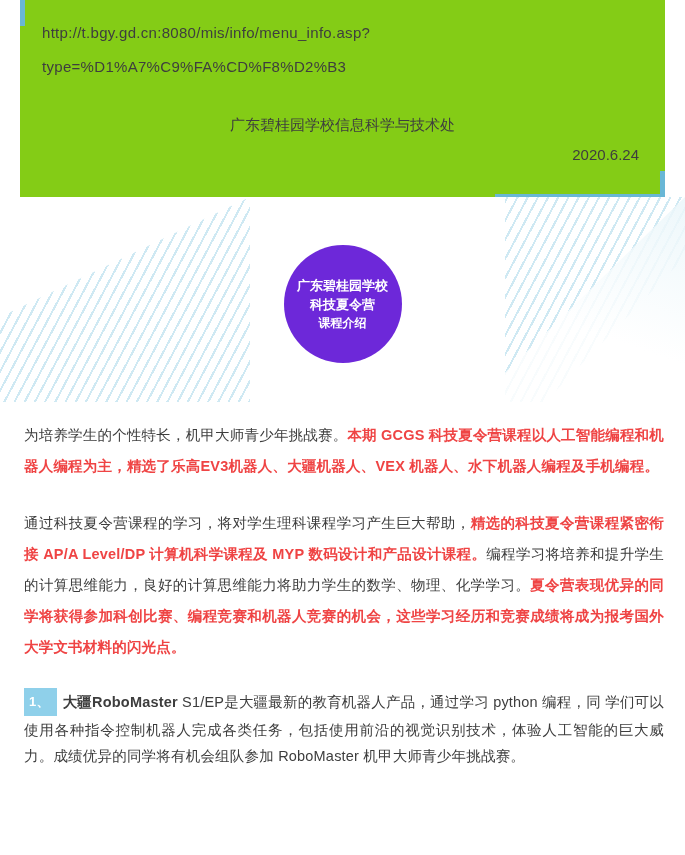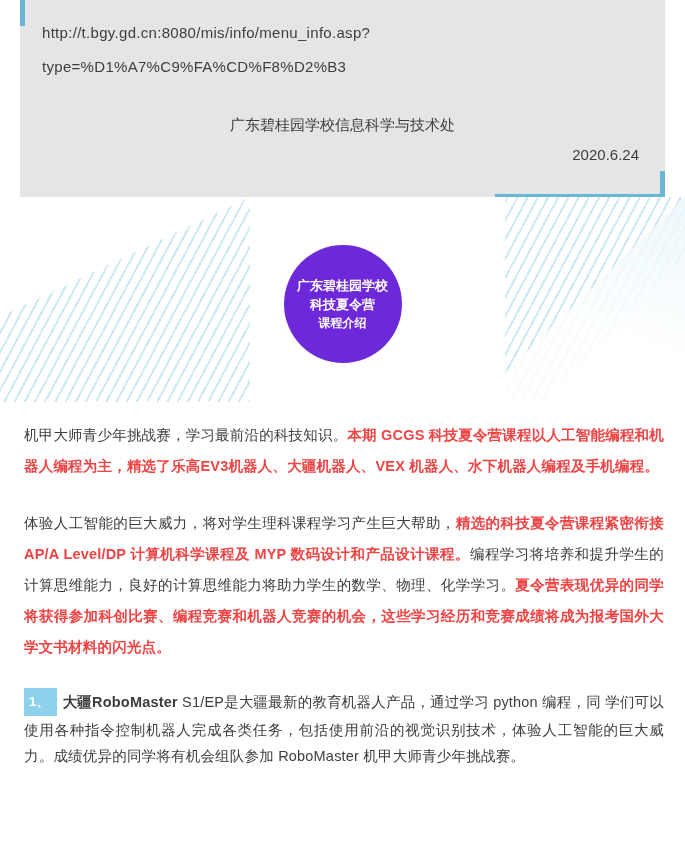--- a/index.html
+++ b/index.html
@@ -16,21 +16,21 @@
     position: relative;
   }
 
   
   .url-card {
     position: absolute;
     left: 20px;
     top: 0;
     width: 645px;
     height: 197px;
-    background: #e5e5e5;
+    background: #84cc16;
     box-sizing: border-box;
     padding: 16px 22px 0 22px;
   }
   .url-card .corner-left {
     position: absolute;
     left: 0;
     top: 0;
     width: 5px;
     height: 26px;
     background: #69b7d6;
@@ -217,19 +217,19 @@
   <div class="blue-wedge"></div>
   <div class="circle-badge">
     <span class="bl1">广东碧桂园学校</span>
     <span class="bl2">科技夏令营</span>
     <span class="bl3">课程介绍</span>
   </div>
 </div>
 
 <div class="content">
 
-  <p class="para"><span>机甲大师青少年挑战赛，学习最前沿的科技知识。</span><b>本期 GCGS 科技夏令营课程以人工智能编程和机器人编程为主，精选了乐高EV3机器人、大疆机器人、VEX 机器人、水下机器人编程及手机编程。</b></p>
-
-  <p class="para"><span>体验人工智能的巨大威力，将对学生理科课程学习产生巨大帮助，</span><b>精选的科技夏令营课程紧密衔接 AP/A Level/DP 计算机科学课程及 MYP 数码设计和产品设计课程。</b><span>编程学习将培养和提升学生的计算思维能力，良好的计算思维能力将助力学生的数学、物理、化学学习。</span><b>夏令营表现优异的同学将获得参加科创比赛、编程竞赛和机器人竞赛的机会，这些学习经历和竞赛成绩将成为报考国外大学文书材料的闪光点。</b></p>
+  <p class="para"><span>为培养学生的个性特长，机甲大师青少年挑战赛。</span><b>本期 GCGS 科技夏令营课程以人工智能编程和机器人编程为主，精选了乐高EV3机器人、大疆机器人、VEX 机器人、水下机器人编程及手机编程。</b></p>
+
+  <p class="para"><span>通过科技夏令营课程的学习，将对学生理科课程学习产生巨大帮助，</span><b>精选的科技夏令营课程紧密衔接 AP/A Level/DP 计算机科学课程及 MYP 数码设计和产品设计课程。</b><span>编程学习将培养和提升学生的计算思维能力，良好的计算思维能力将助力学生的数学、物理、化学学习。</span><b>夏令营表现优异的同学将获得参加科创比赛、编程竞赛和机器人竞赛的机会，这些学习经历和竞赛成绩将成为报考国外大学文书材料的闪光点。</b></p>
 
   <p class="list-item"><span class="num-badge">1、</span><b>大疆RoboMaster</b><span> S1/EP是大疆最新的教育机器人产品，通过学习 python 编程，同 学们可以使用各种指令控制机器人完成各类任务，包括使用前沿的视觉识别技术，体验人工智能的巨大威力。成绩优异的同学将有机会组队参加 RoboMaster 机甲大师青少年挑战赛。</span></p>
 
 </div>
 
 </body></html>

